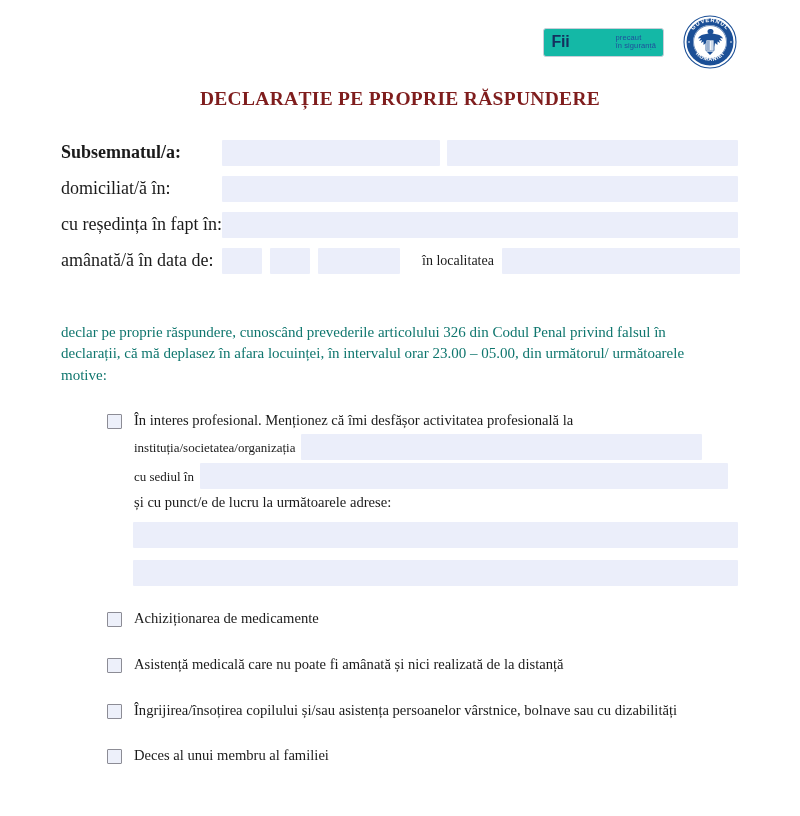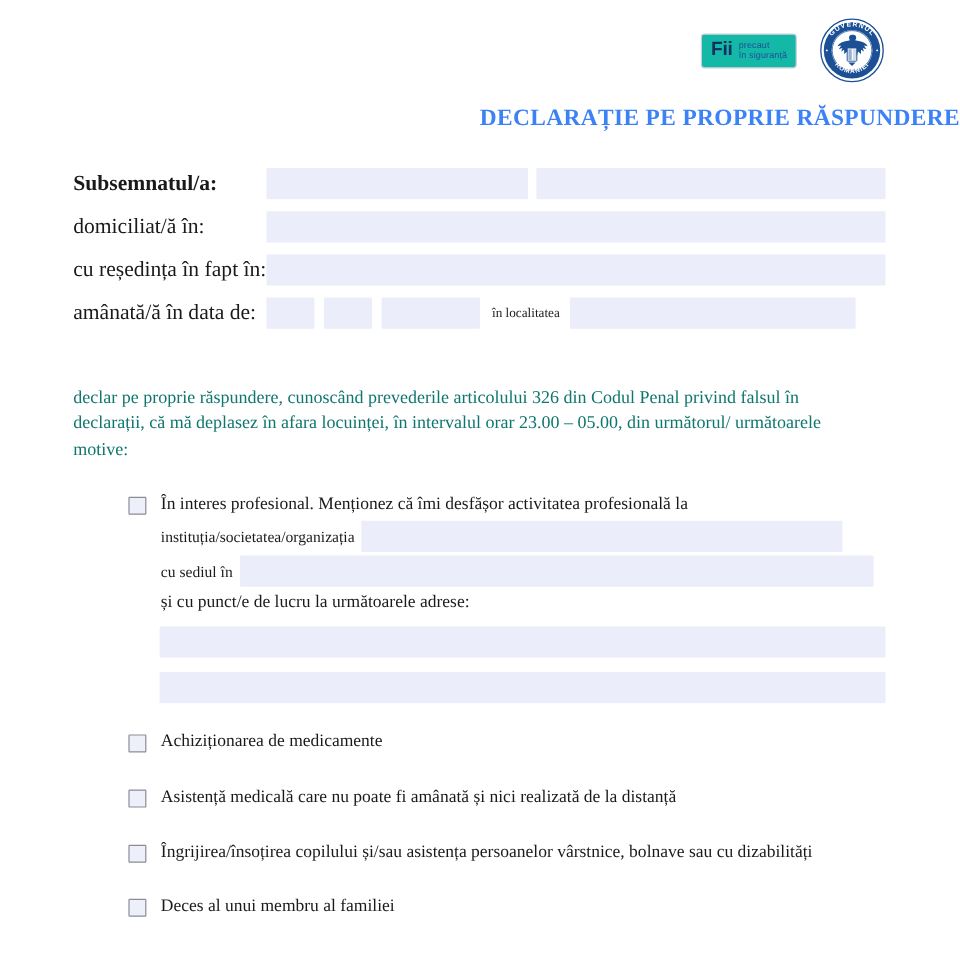--- a/index.html
+++ b/index.html
@@ -50,39 +50,40 @@
     flex-direction: column;
     justify-content: center;
     line-height: 1.08;
   }
   .precaut-lines span {
     font-family: "Liberation Sans", "DejaVu Sans", sans-serif;
     font-size: 7.5px;
     color: #1f4e9c;
     letter-spacing: 0.1px;
     white-space: nowrap;
+    margin-left: 41px;
   }
 
   .gov-seal {
     width: 56px;
     height: 56px;
     position: relative;
   }
 
   
   .doc-title {
     position: absolute;
     top: 88px;
     left: 0;
     width: 800px;
-    text-align: right;
+    text-align: center;
     font-size: 19.5px;
     font-weight: bold;
     letter-spacing: 0.3px;
-    color: #3b82f6;
+    color: #7f1d1d;
   }
 
   
   .form-block {
     position: absolute;
     top: 139px;
     left: 61px;
     width: 690px;
   }
   .form-row {
@@ -94,23 +95,23 @@
   .form-row .lbl {
     font-size: 18px;
     white-space: nowrap;
     width: 161px;
     flex: none;
   }
   .form-row .lbl.bold {
     font-weight: bold;
   }
   .inline-lbl {
-    font-size: 11px;
+    font-size: 14px;
     white-space: nowrap;
-    padding: 0 8px 0 10px;
+    padding: 0 8px 0 22px;
   }
 
   .fld {
     background: #ebeefa;
     height: 26px;
     border-radius: 1px;
   }
 
   
   .fld-name-1 { width: 218px; }

